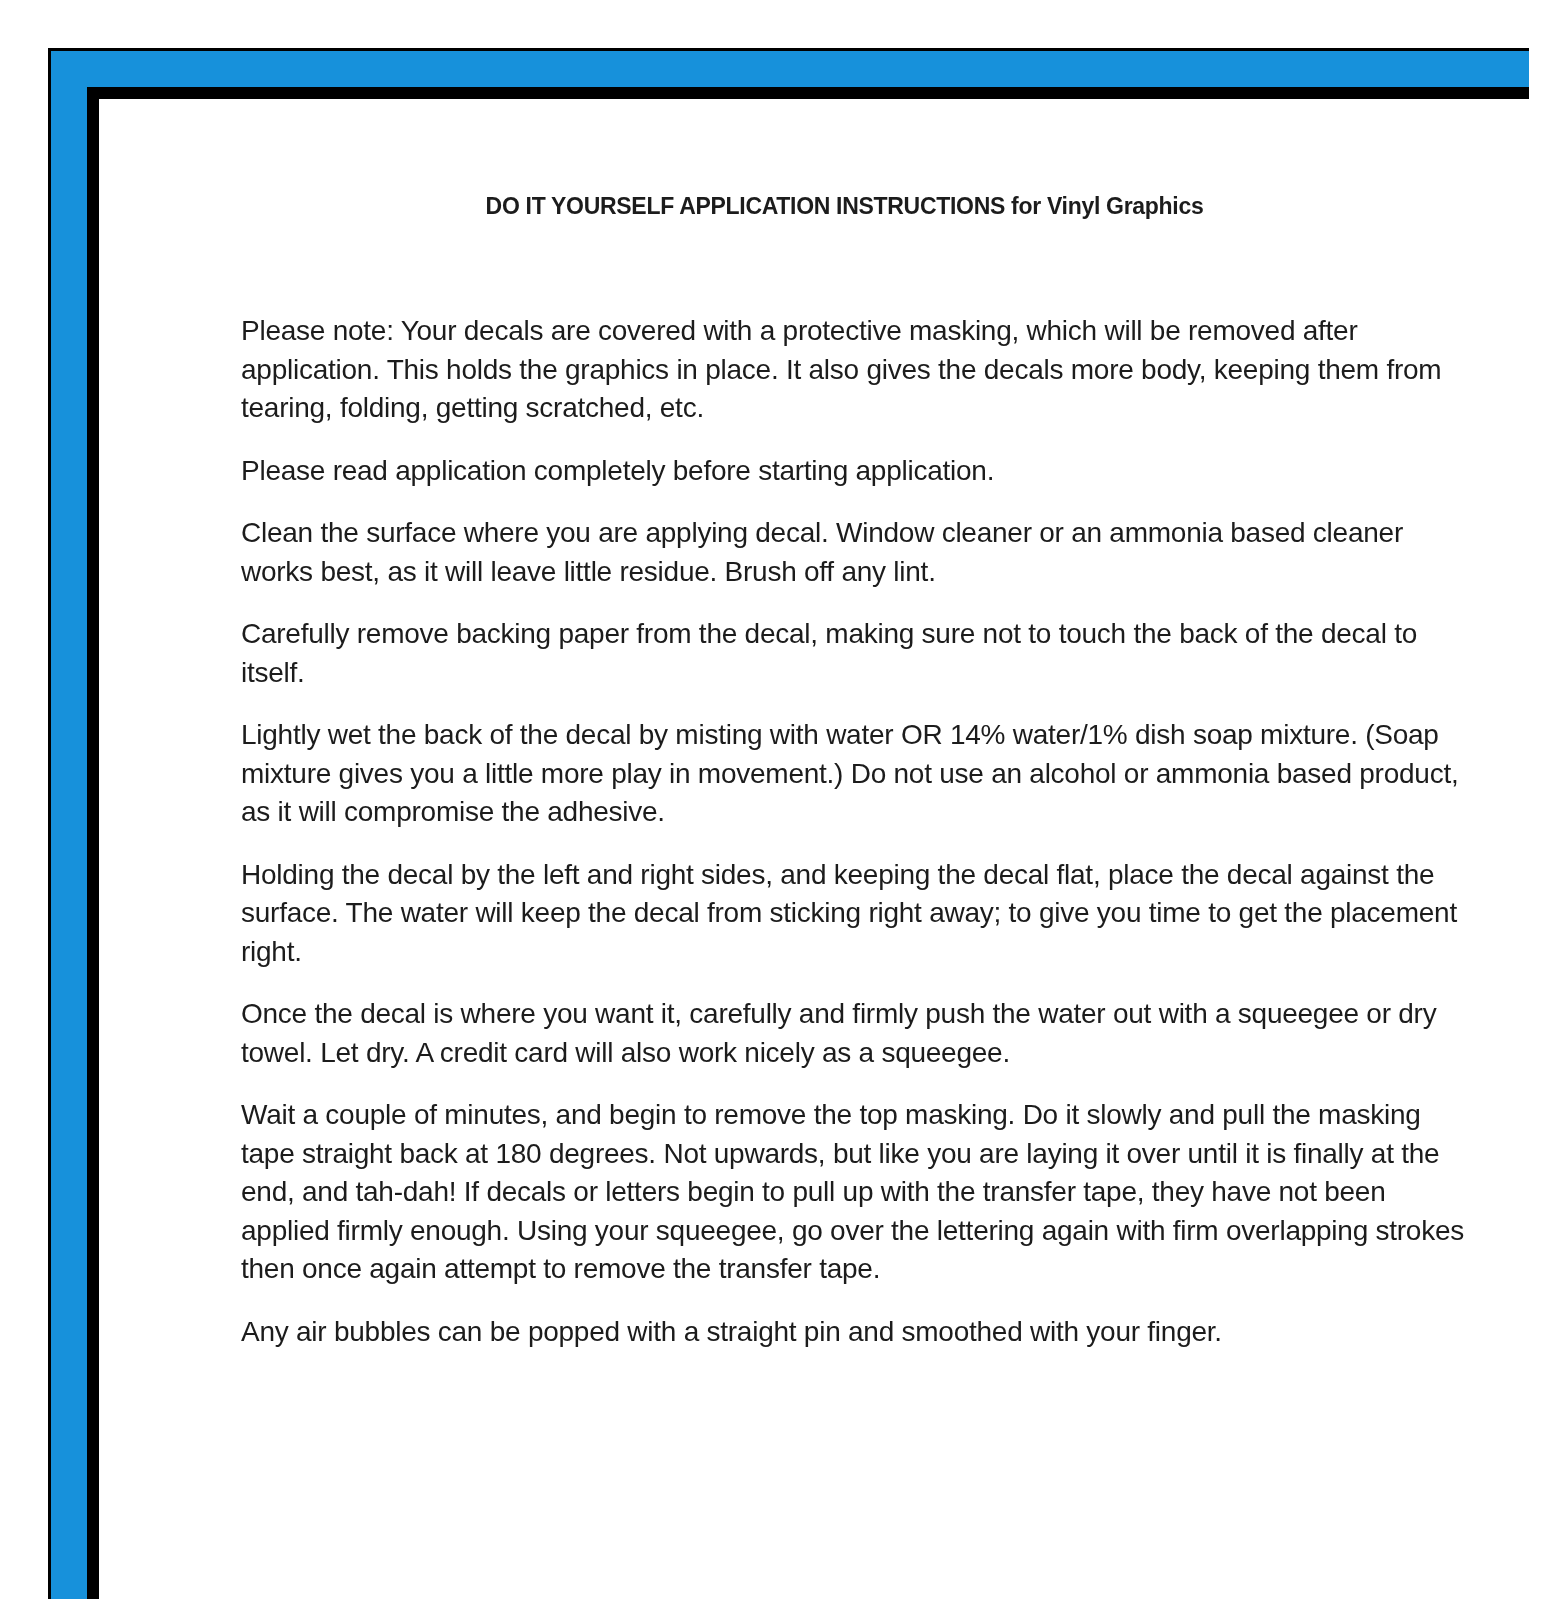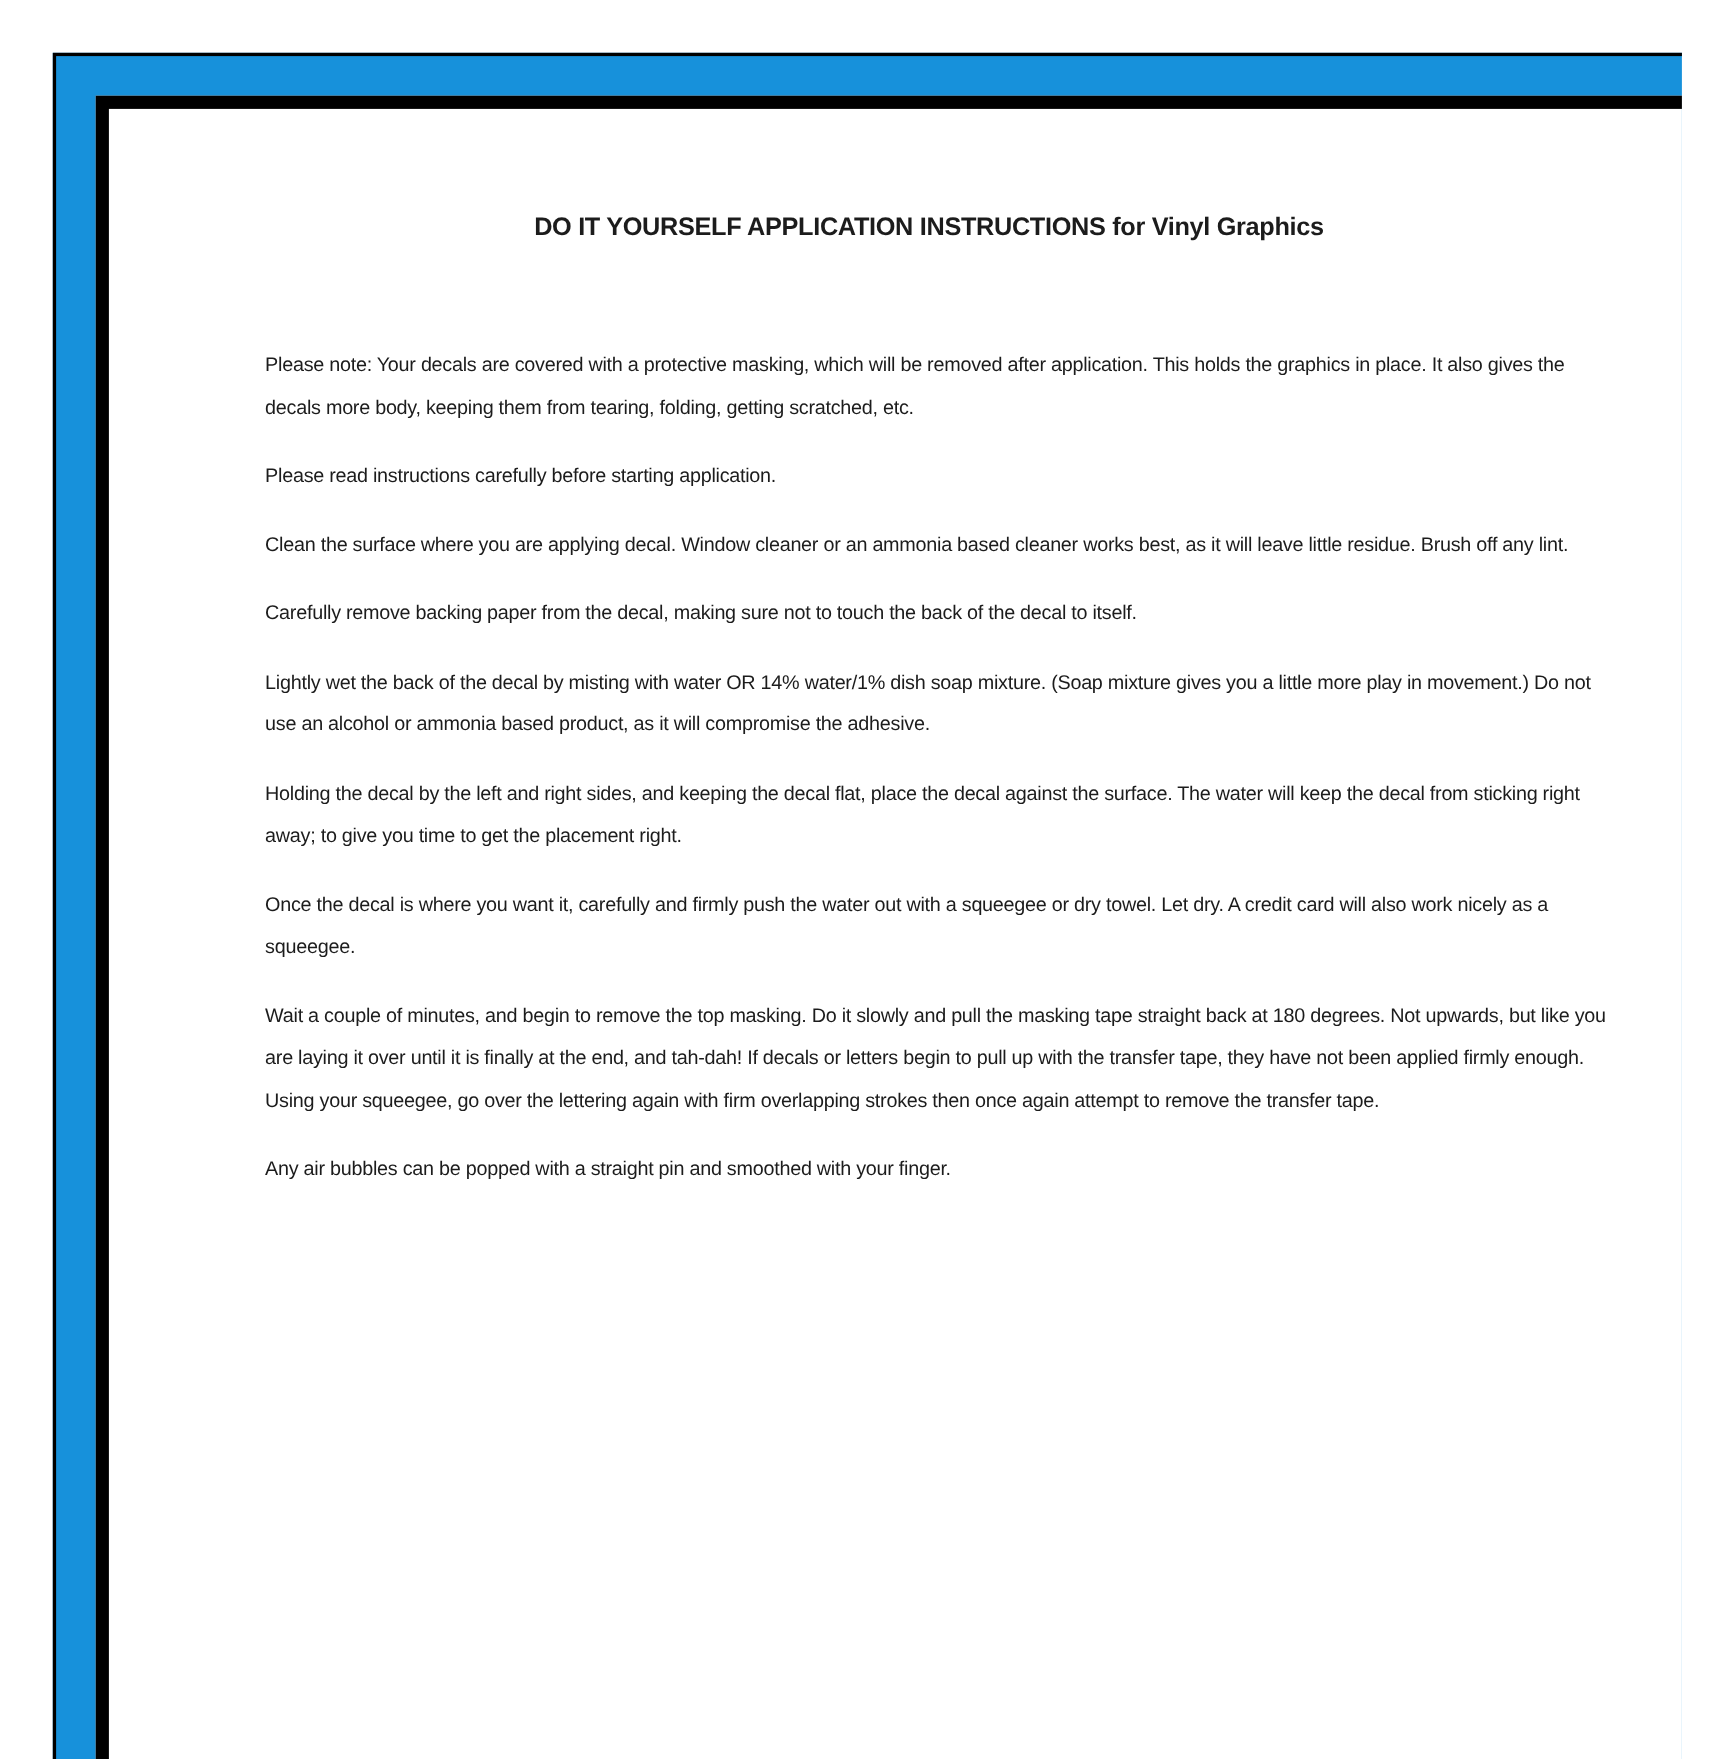--- a/index.html
+++ b/index.html
@@ -32,36 +32,36 @@
     font-size: 23px;
     font-weight: bold;
     color: var(--text);
     text-align: center;
     letter-spacing: -0.3px;
     margin-bottom: 92px;
     padding-right: 26px; 
   }
   .doc-body p {
     max-width: 1300px;
-    font-size: 18px;
+    font-size: 28px;
     line-height: 38.5px;
     letter-spacing: -0.25px;
     color: var(--text);
     margin-bottom: 24px;
   }
 </style>
 </head>
 <body>
 
 <div class="frame">
   <div class="page">
     <h1 class="doc-title">DO IT YOURSELF APPLICATION INSTRUCTIONS for Vinyl Graphics</h1>
     <div class="doc-body">
       <p>Please note: Your decals are covered with a protective masking, which will be removed after application. This holds the graphics in place. It also gives the decals more body, keeping them from tearing, folding, getting scratched, etc.</p>
-      <p>Please read instructions carefully before starting application.</p>
+      <p>Please read application completely before starting application.</p>
       <p>Clean the surface where you are applying decal. Window cleaner or an ammonia based cleaner works best, as it will leave little residue. Brush off any lint.</p>
       <p>Carefully remove backing paper from the decal, making sure not to touch the back of the decal to itself.</p>
       <p>Lightly wet the back of the decal by misting with water OR 14% water/1% dish soap mixture. (Soap mixture gives you a little more play in movement.) Do not use an alcohol or ammonia based product, as it will compromise the adhesive.</p>
       <p>Holding the decal by the left and right sides, and keeping the decal flat, place the decal against the surface. The water will keep the decal from sticking right away; to give you time to get the placement right.</p>
       <p>Once the decal is where you want it, carefully and firmly push the water out with a squeegee or dry towel. Let dry. A credit card will also work nicely as a squeegee.</p>
       <p>Wait a couple of minutes, and begin to remove the top masking. Do it slowly and pull the masking tape straight back at 180 degrees. Not upwards, but like you are laying it over until it is finally at the end, and tah-dah! If decals or letters begin to pull up with the transfer tape, they have not been applied firmly enough. Using your squeegee, go over the lettering again with firm overlapping strokes then once again attempt to remove the transfer tape.</p>
       <p>Any air bubbles can be popped with a straight pin and smoothed with your finger.</p>
     </div>
   </div>
 </div>

